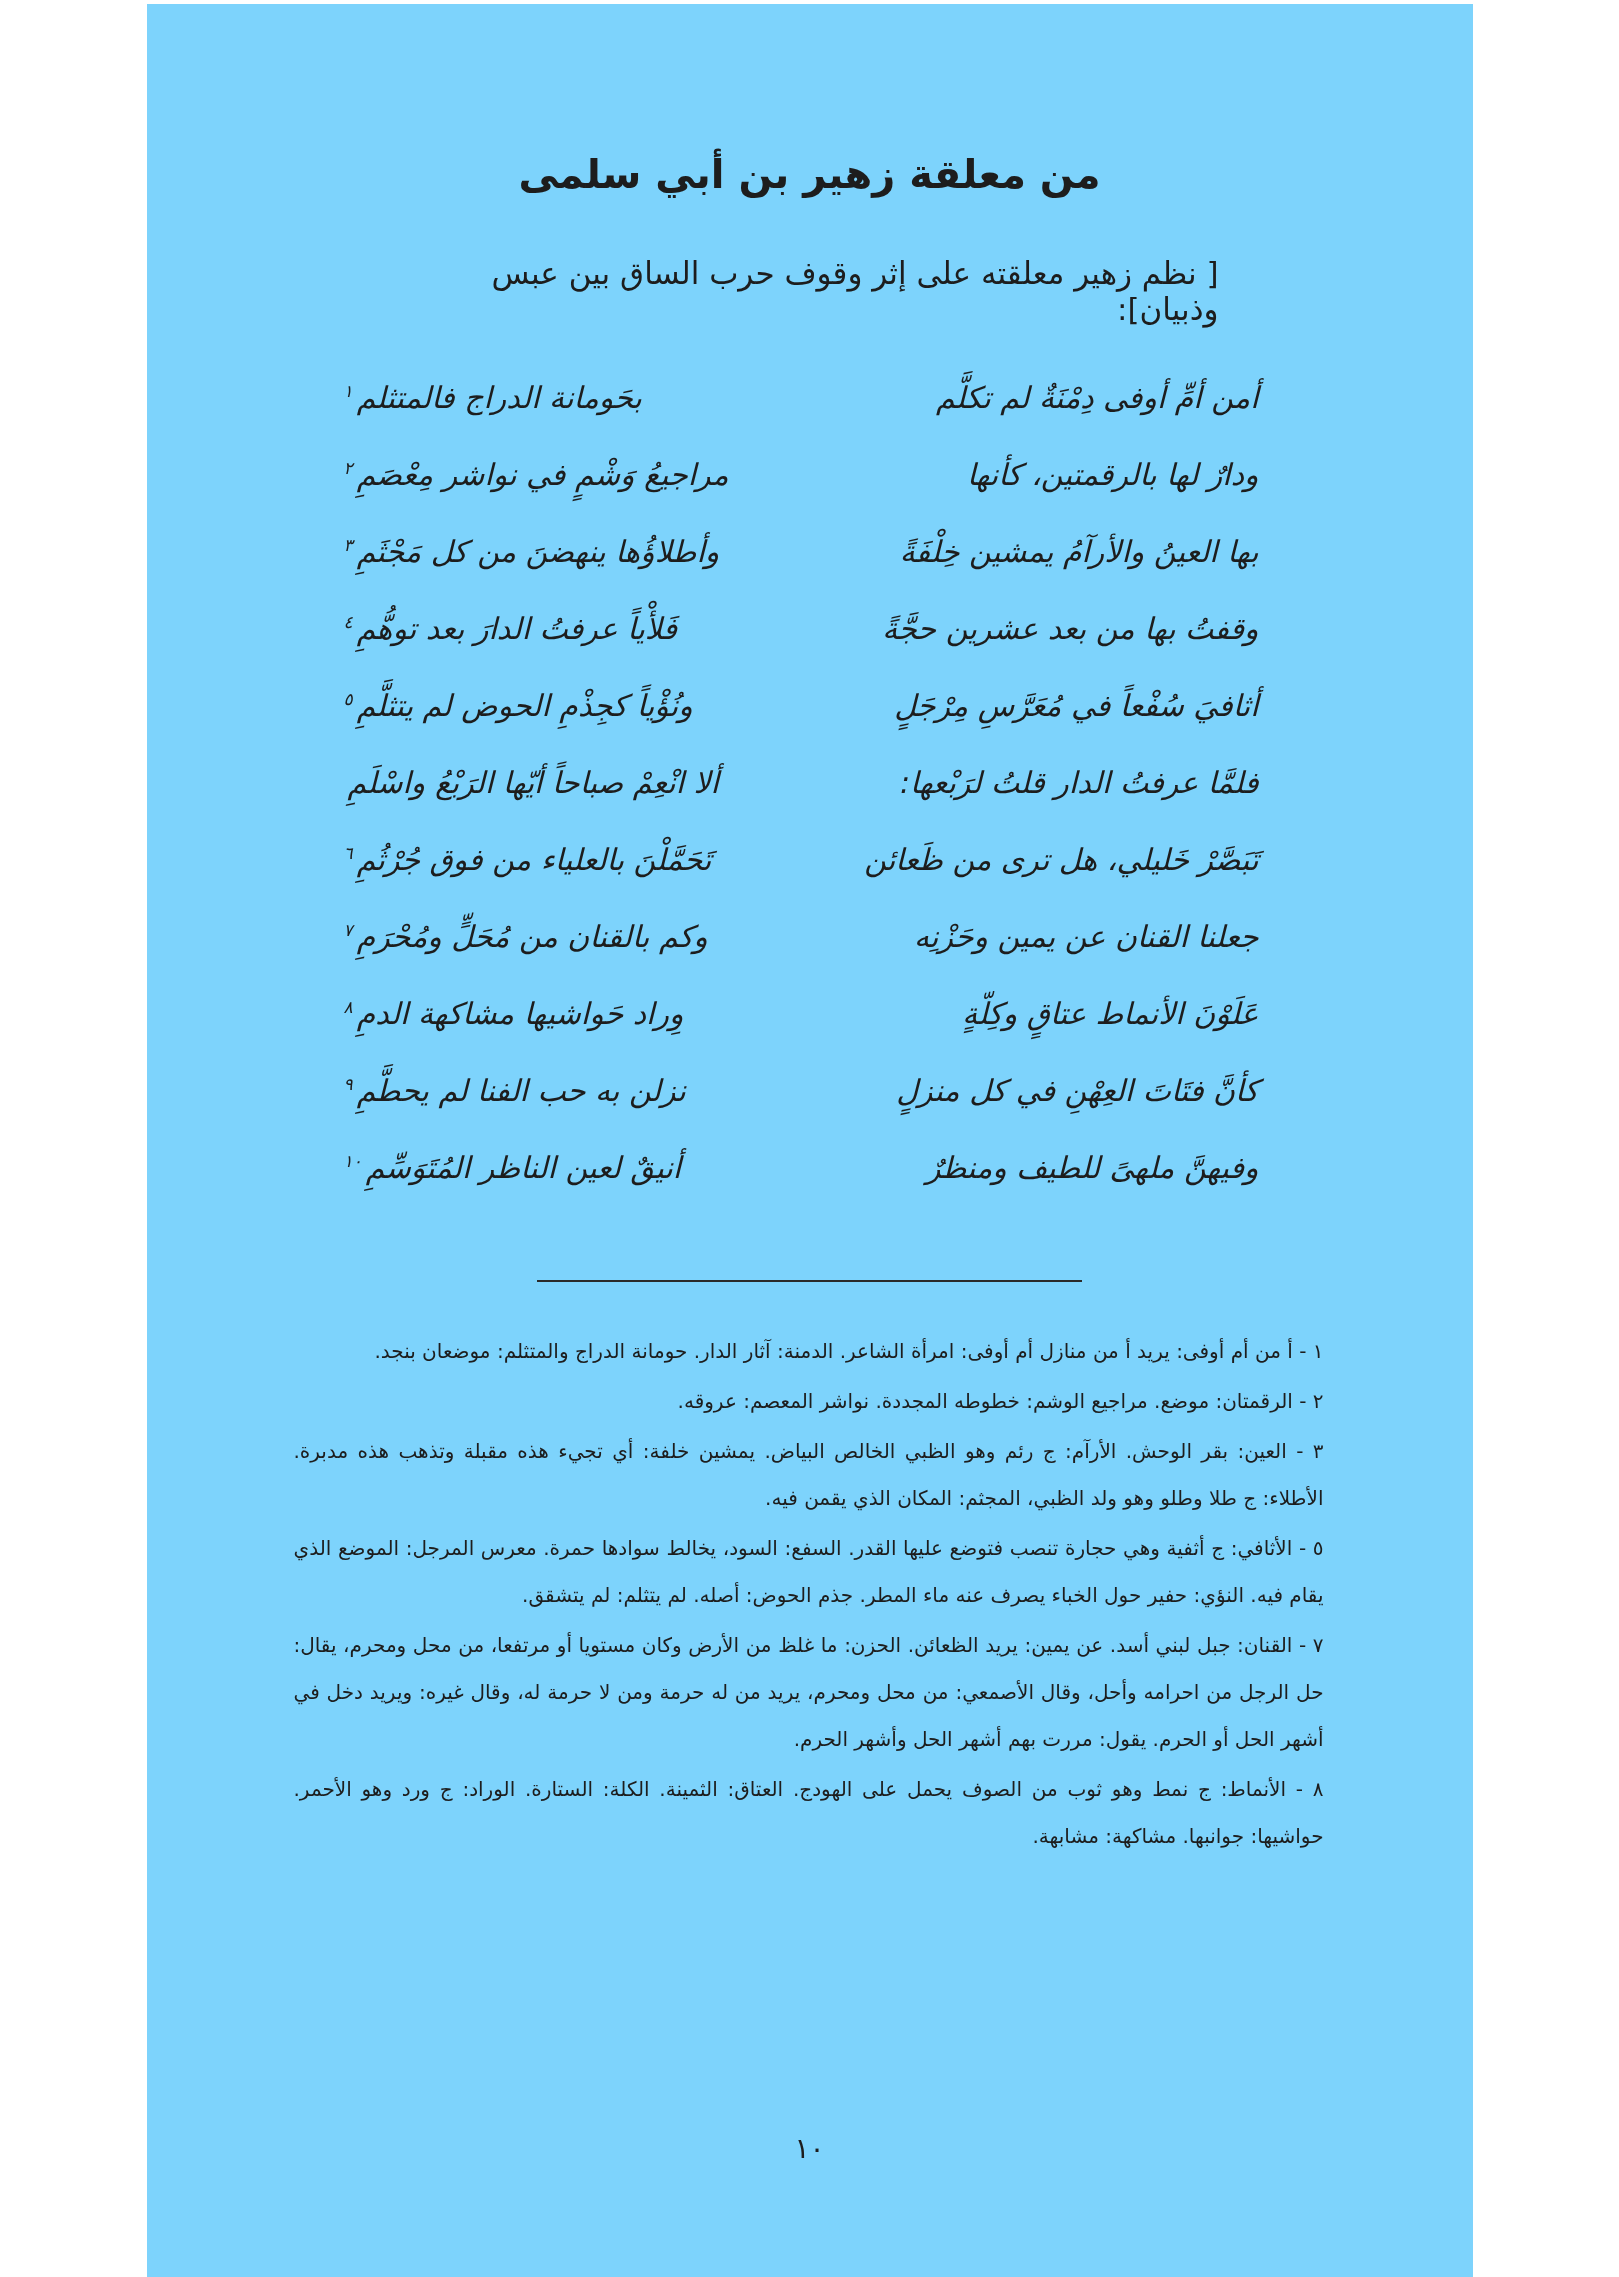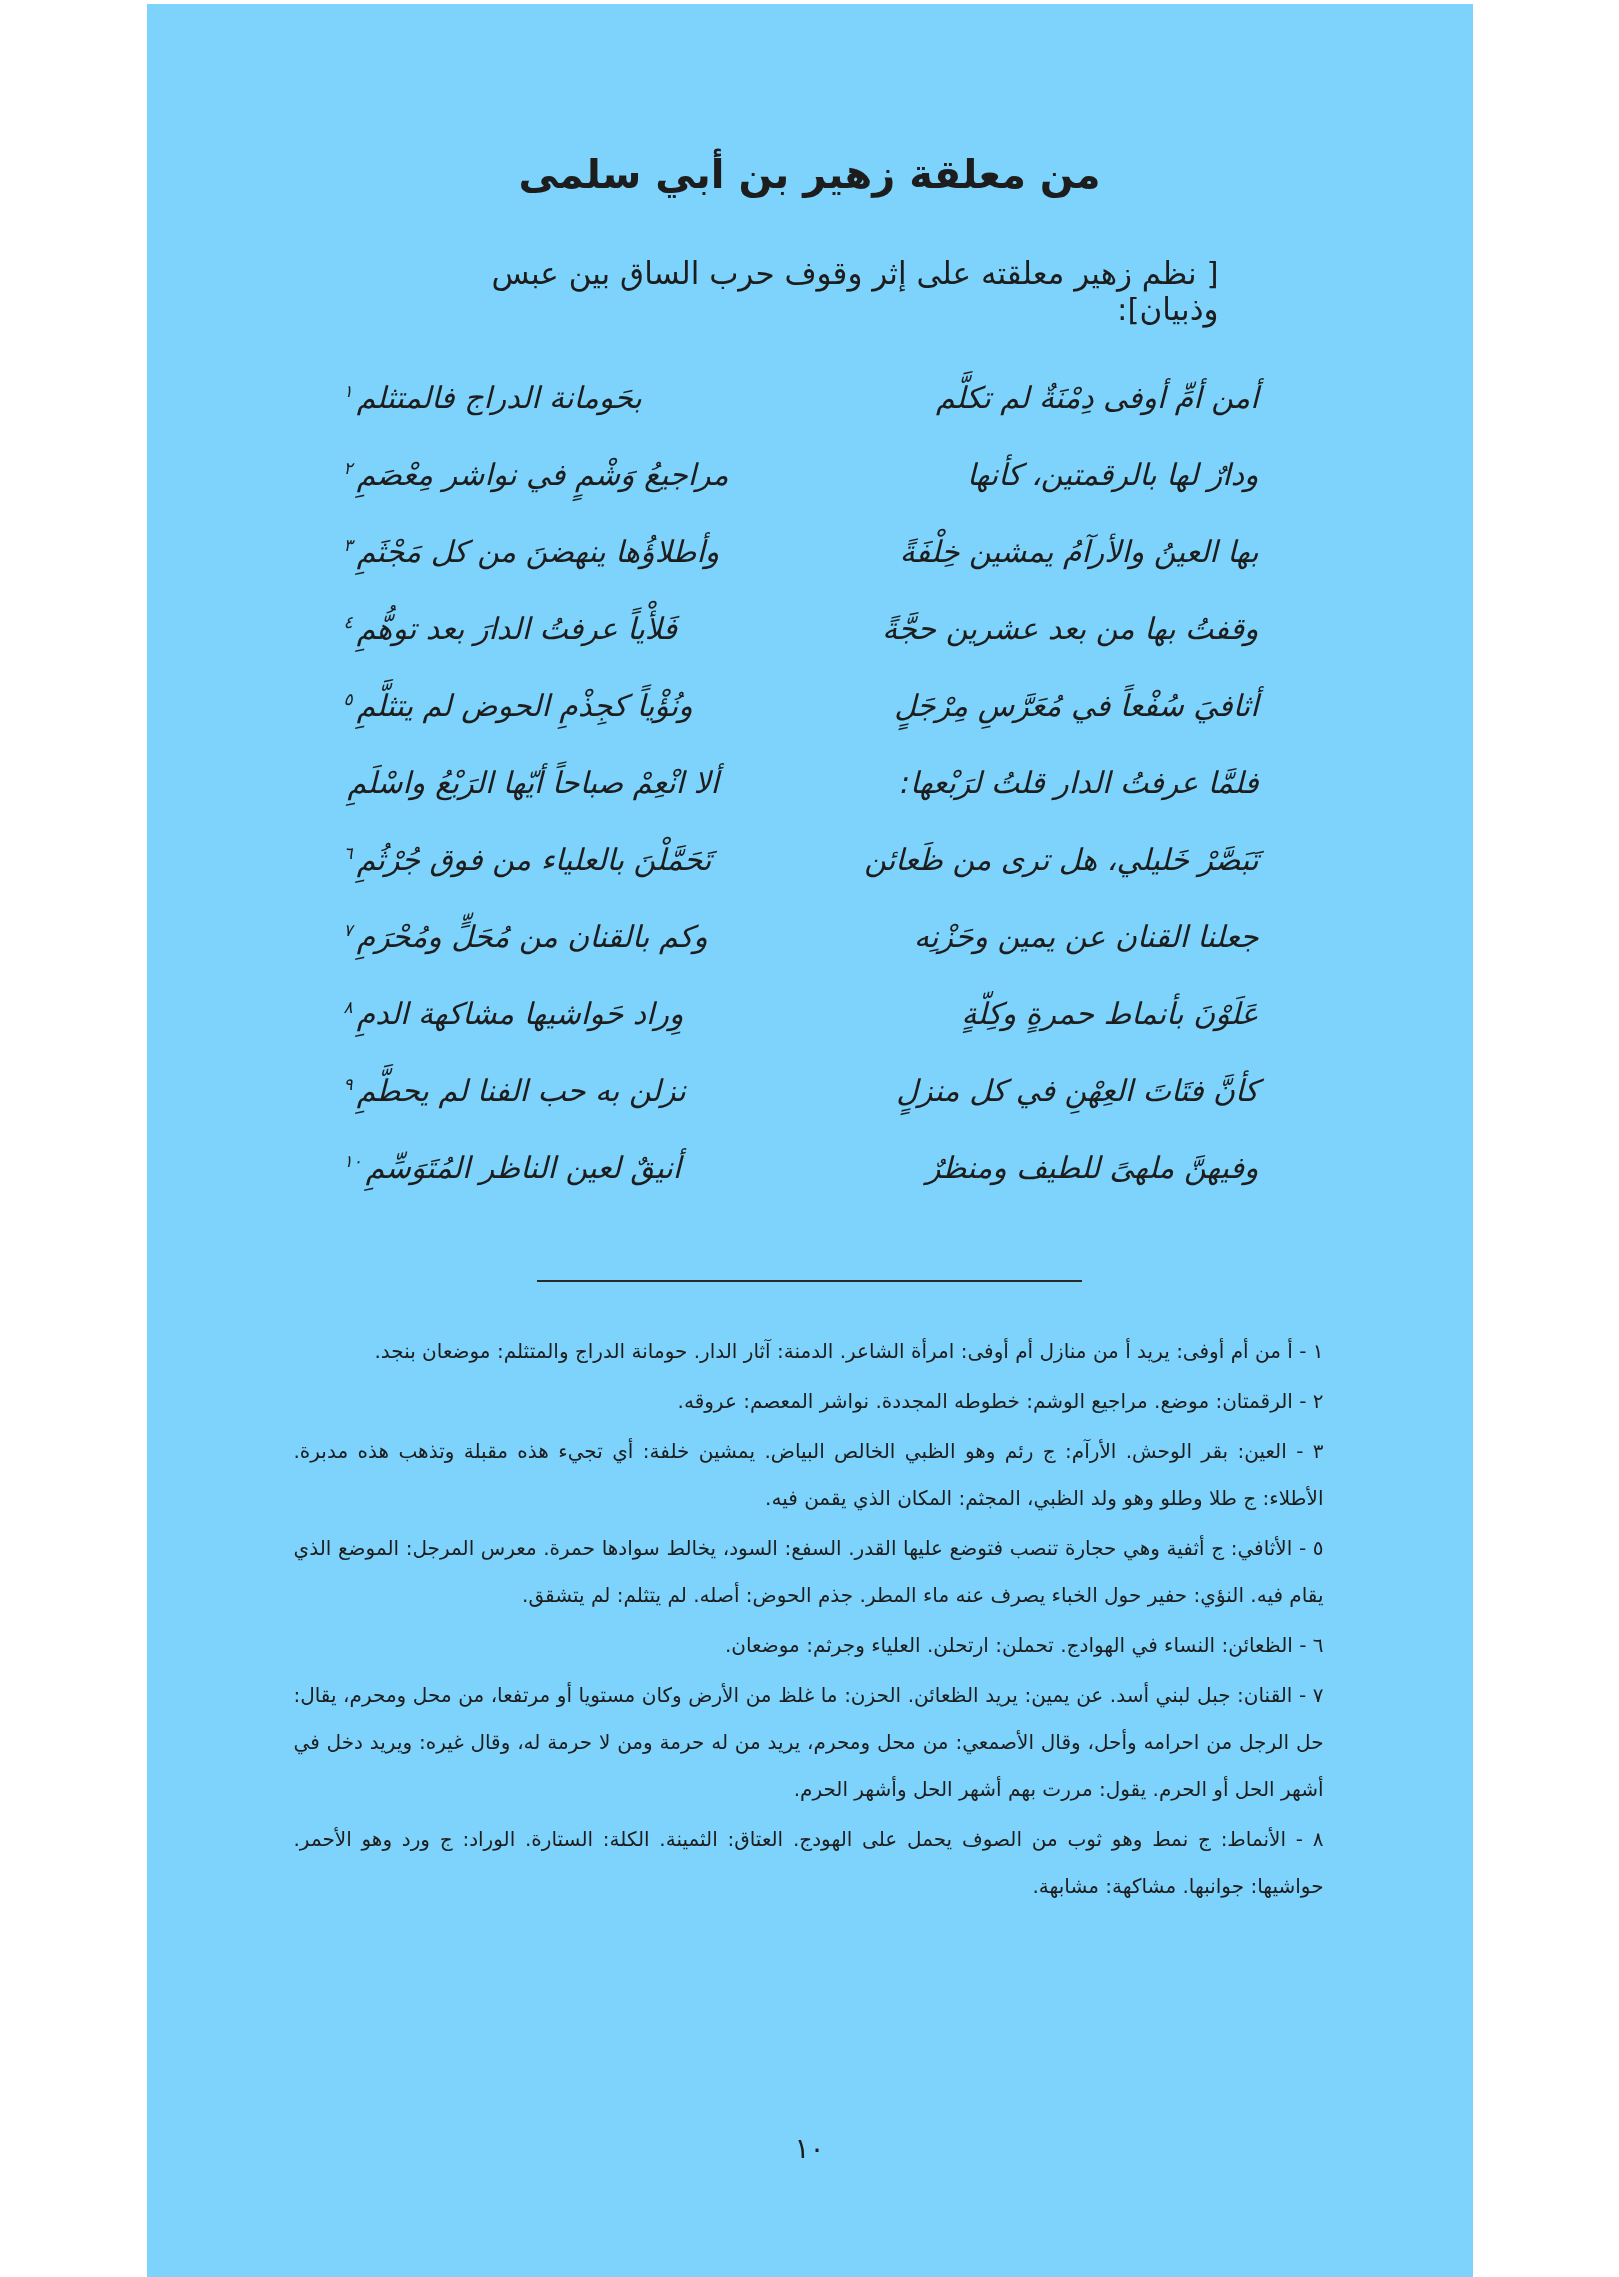--- a/index.html
+++ b/index.html
@@ -120,21 +120,21 @@
       <div class="hemi">تَبَصَّرْ خَليلي، هل ترى من ظَعائن</div>
       <div class="hemi"><span>تَحَمَّلْنَ بالعلياء من فوق جُرْثُمِ</span><sup>٦</sup></div>
     </div>
 
     <div class="verse">
       <div class="hemi">جعلنا القنان عن يمين وحَزْنِه</div>
       <div class="hemi"><span>وكم بالقنان من مُحَلٍّ ومُحْرَمِ</span><sup>٧</sup></div>
     </div>
 
     <div class="verse">
-      <div class="hemi">عَلَوْنَ بأنماط حمرةٍ وكِلّةٍ</div>
+      <div class="hemi">عَلَوْنَ الأنماط عتاقٍ وكِلّةٍ</div>
       <div class="hemi"><span>وِراد حَواشيها مشاكهة الدمِ</span><sup>٨</sup></div>
     </div>
 
     <div class="verse">
       <div class="hemi">كأنَّ فتَاتَ العِهْنِ في كل منزلٍ</div>
       <div class="hemi"><span>نزلن به حب الفنا لم يحطَّمِ</span><sup>٩</sup></div>
     </div>
 
     <div class="verse">
       <div class="hemi">وفيهنَّ ملهىً للطيف ومنظرٌ</div>
@@ -143,21 +143,20 @@
 
   </div>
 
   <hr class="divider">
 
   <div class="footnotes">
     <p>١ - أ من أم أوفى: يريد أ من منازل أم أوفى: امرأة الشاعر. الدمنة: آثار الدار. حومانة الدراج والمتثلم: موضعان بنجد.</p>
     <p>٢ - الرقمتان: موضع. مراجيع الوشم: خطوطه المجددة. نواشر المعصم: عروقه.</p>
     <p>٣ - العين: بقر الوحش. الأرآم: ج رئم وهو الظبي الخالص البياض. يمشين خلفة: أي تجيء هذه مقبلة وتذهب هذه مدبرة. الأطلاء: ج طلا وطلو وهو ولد الظبي، المجثم: المكان الذي يقمن فيه.</p>
     <p>٥ - الأثافي: ج أثفية وهي حجارة تنصب فتوضع عليها القدر. السفع: السود، يخالط سوادها حمرة. معرس المرجل: الموضع الذي يقام فيه. النؤي: حفير حول الخباء يصرف عنه ماء المطر. جذم الحوض: أصله. لم يتثلم: لم يتشقق.</p>
-    <p>٦ - الظعائن: النساء في الهوادج. تحملن: ارتحلن. العلياء وجرثم: موضعان.</p>
     <p>٧ - القنان: جبل لبني أسد. عن يمين: يريد الظعائن. الحزن: ما غلظ من الأرض وكان مستويا أو مرتفعا، من محل ومحرم، يقال: حل الرجل من احرامه وأحل، وقال الأصمعي: من محل ومحرم، يريد من له حرمة ومن لا حرمة له، وقال غيره: ويريد دخل في أشهر الحل أو الحرم. يقول: مررت بهم أشهر الحل وأشهر الحرم.</p>
     <p>٨ - الأنماط: ج نمط وهو ثوب من الصوف يحمل على الهودج. العتاق: الثمينة. الكلة: الستارة. الوراد: ج ورد وهو الأحمر. حواشيها: جوانبها. مشاكهة: مشابهة.</p>
   </div>
 
   <div class="page-number">١٠</div>
 
 </div>
 
 
 </body></html>

